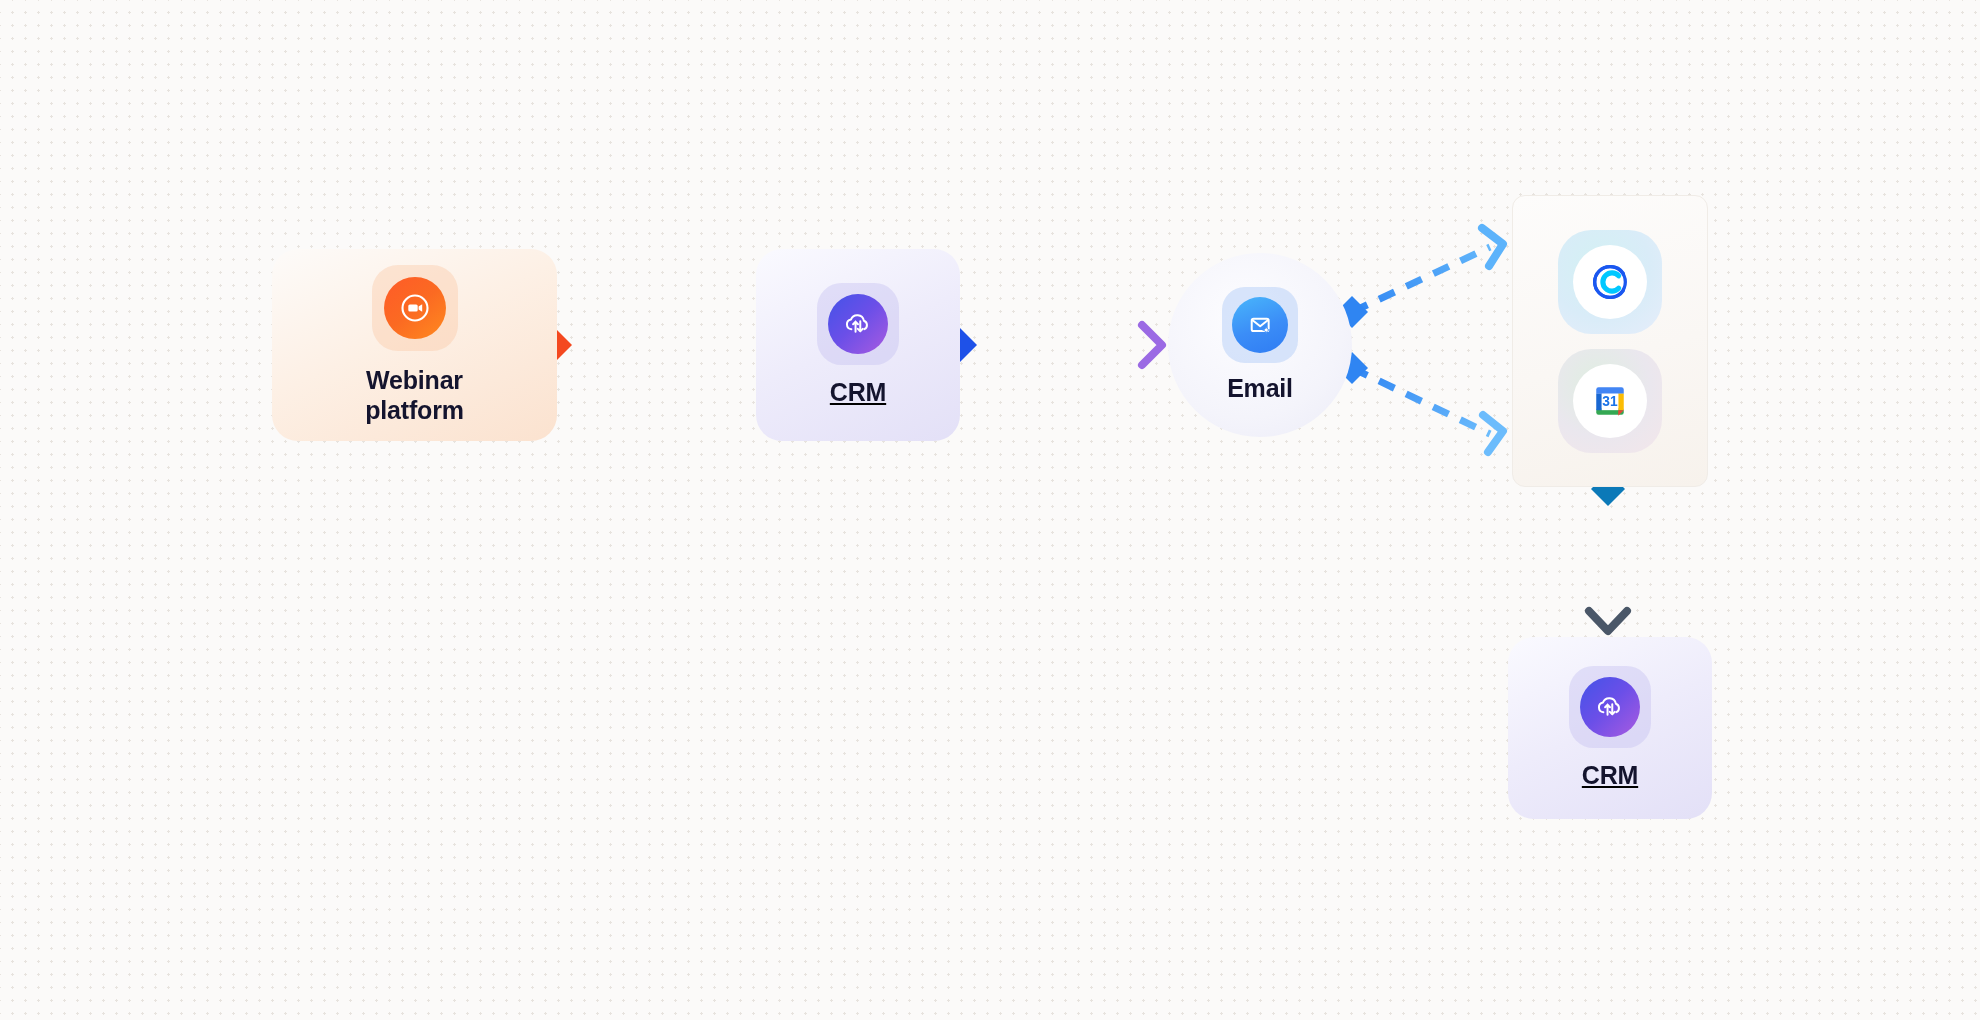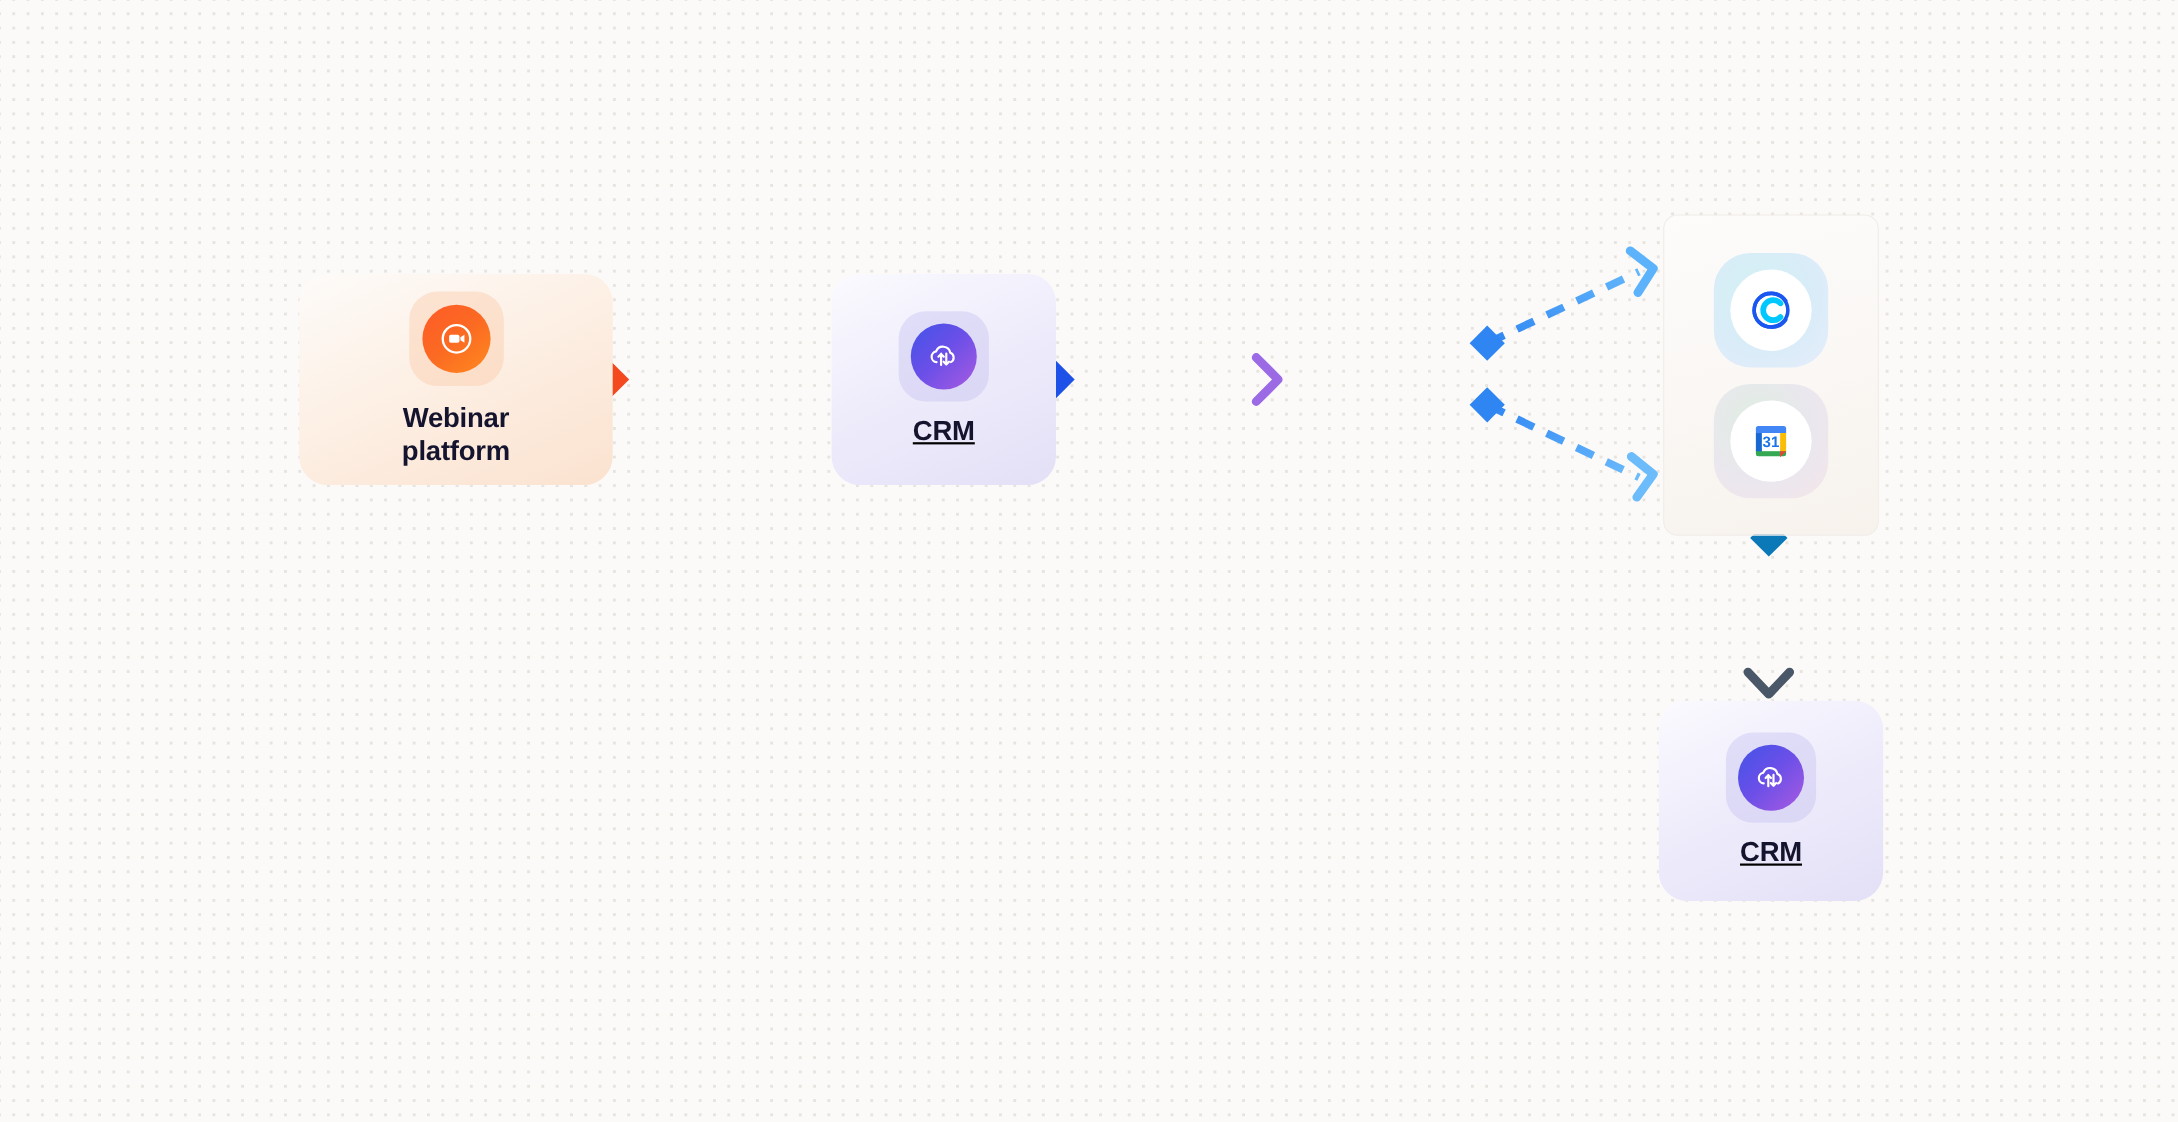--- a/index.html
+++ b/index.html
@@ -194,20 +194,33 @@
         <svg width="34" height="34" viewBox="0 0 36 36" xmlns="http://www.w3.org/2000/svg">
           <path d="M11 23.5 a5.2 5.2 0 0 1 -0.4 -10.3 a7.1 7.1 0 0 1 13.6 1.3 a4.9 4.9 0 0 1 0.6 9" fill="none" stroke="#ffffff" stroke-width="2.1" stroke-linecap="round" stroke-linejoin="round"></path>
           <path d="M15.4 26.2 L15.4 15.6 M15.4 15.6 L12.8 18.3 M15.4 15.6 L18 18.3" fill="none" stroke="#ffffff" stroke-width="2.1" stroke-linecap="round" stroke-linejoin="round"></path>
           <path d="M20.4 15.2 L20.4 25.8 M20.4 25.8 L17.8 23.1 M20.4 25.8 L23 23.1" fill="none" stroke="#ffffff" stroke-width="2.1" stroke-linecap="round" stroke-linejoin="round"></path>
         </svg>
       </div>
     </div>
     <div class="node-label" style="font-size:25px;">CRM</div>
   </div>
 
+  <div class="node circle-node" style="left:1168px; top:253px; width:184px; height:184px;">
+    <div class="icon-halo halo-blue" style="width:76px;height:76px;margin-bottom:10px;">
+      <div class="icon-circle ic-blue" style="width:56px;height:56px;">
+        <svg width="32" height="32" viewBox="0 0 34 34" xmlns="http://www.w3.org/2000/svg">
+          <rect x="8.2" y="10.4" width="18" height="13" rx="2" fill="none" stroke="#ffffff" stroke-width="2.1"></rect>
+          <path d="M8.8 11.6 L17.2 18.3 L25.6 11.6" fill="none" stroke="#ffffff" stroke-width="2.1" stroke-linecap="round" stroke-linejoin="round"></path>
+          <path d="M23.6 18.4 c0.5 2.6 1.3 3.4 3.8 3.9 c-2.5 0.5 -3.3 1.3 -3.8 3.9
+                   c-0.5 -2.6 -1.3 -3.4 -3.8 -3.9 c2.5 -0.5 3.3 -1.3 3.8 -3.9 z" fill="#ffffff" stroke="#3b8df7" stroke-width="0.9"></path>
+        </svg>
+      </div>
+    </div>
+    <div class="node-label" style="font-size:25px;">Email</div>
+  </div>
 
   <div class="node panel" style="left:1512px; top:195px; width:196px; height:292px; padding:26px 0;">
 
     <div class="app-badge badge-calendly">
       <div class="badge-inner">
         <svg width="46" height="46" viewBox="0 0 48 48" xmlns="http://www.w3.org/2000/svg">
           <circle cx="24" cy="24" r="16" fill="none" stroke="#1a57f0" stroke-width="3.4"></circle>
           <path d="M38 15 a16 16 0 0 0 -14 -7 a16 16 0 0 0 0 32 a16 16 0 0 0 14 -7" fill="none" stroke="#1a57f0" stroke-width="3.4" stroke-linecap="round"></path>
           <path d="M33 17.5 a9.5 9.5 0 1 0 0 13" fill="none" stroke="#00c8ff" stroke-width="5.4" stroke-linecap="round"></path>
         </svg>

